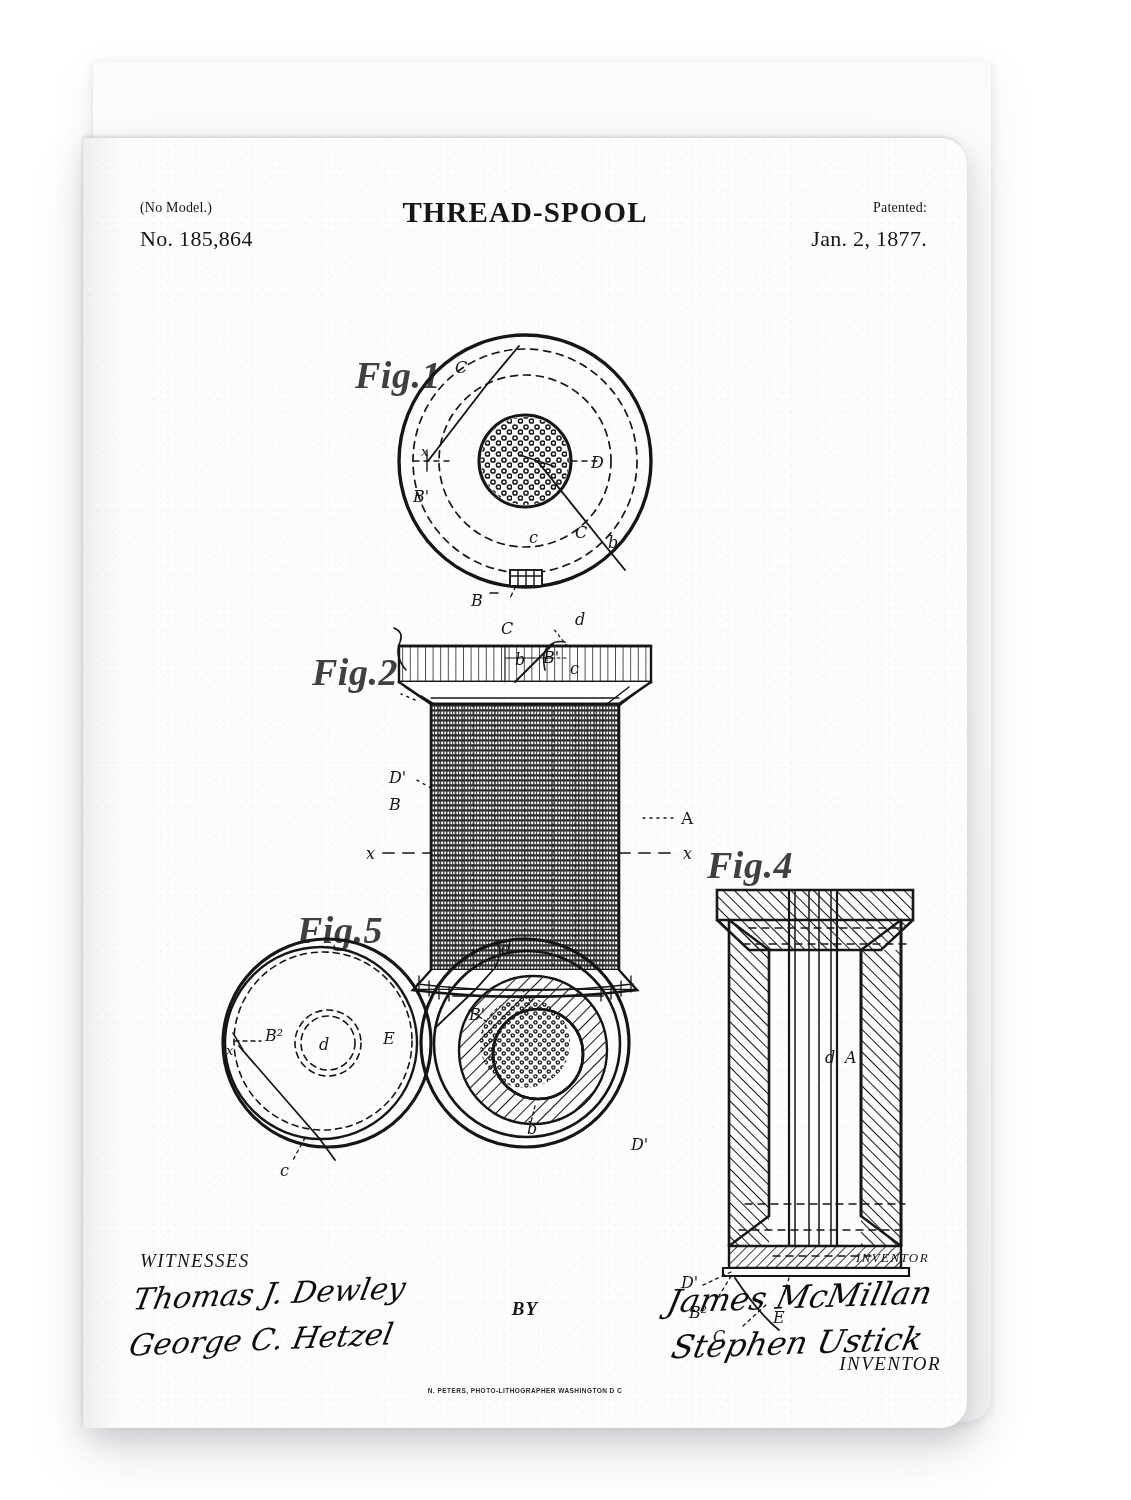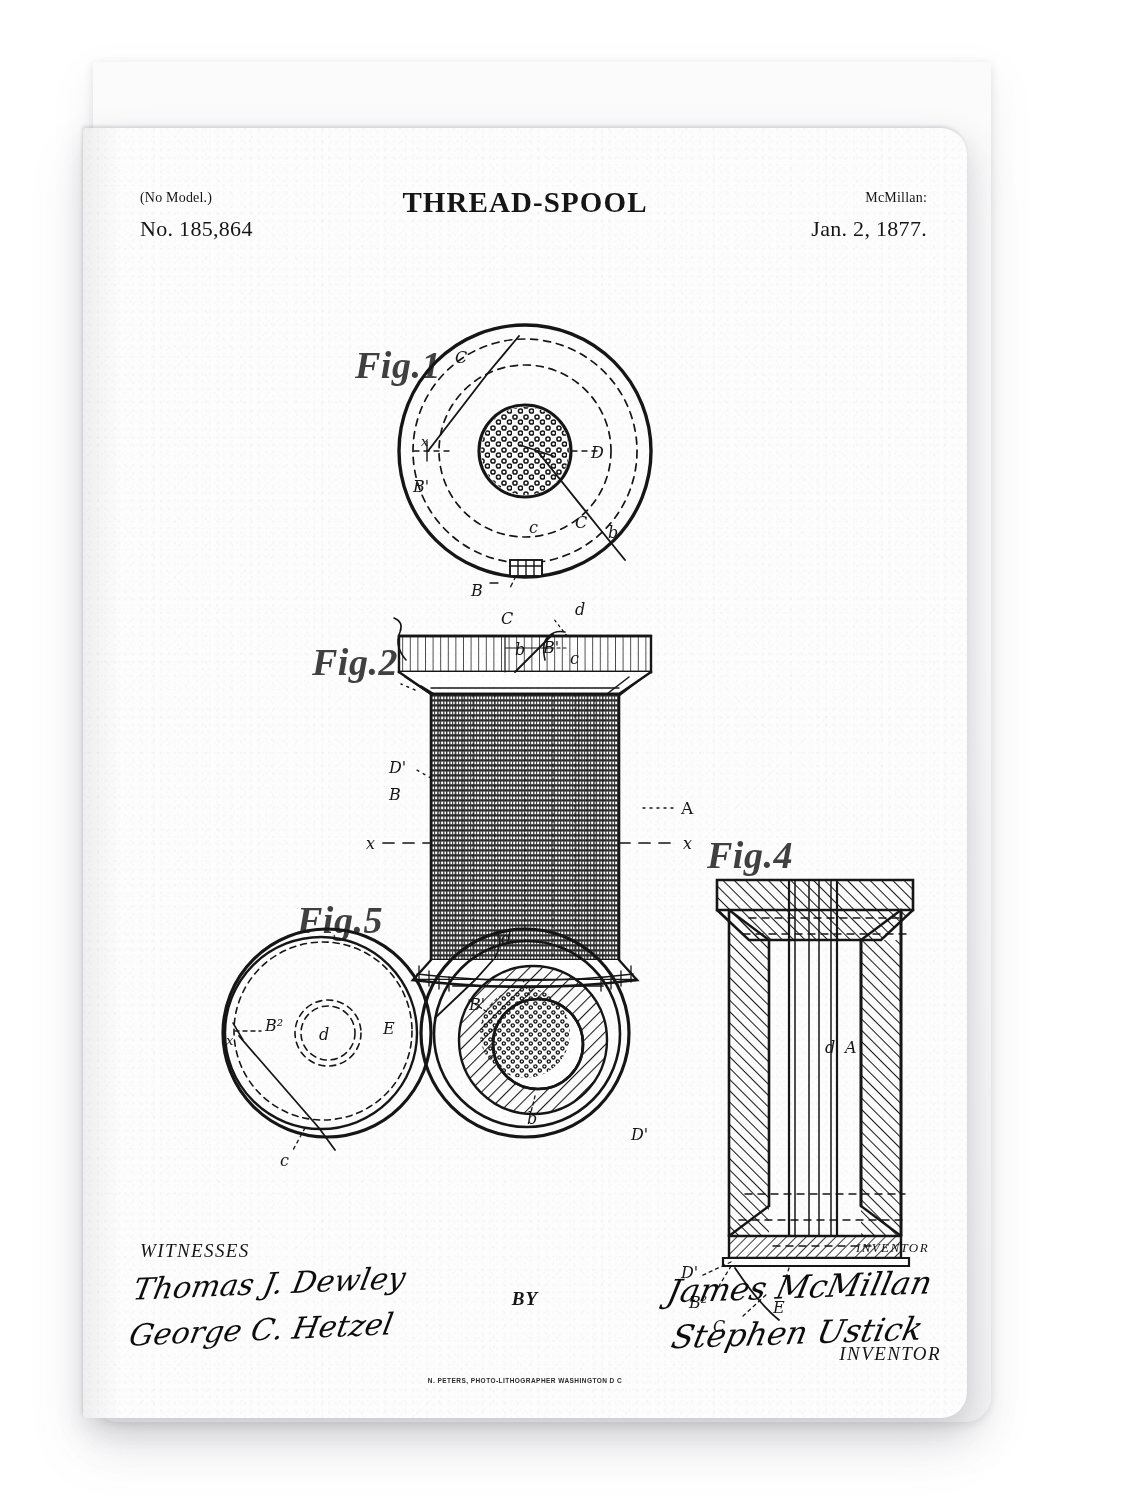--- a/index.html
+++ b/index.html
@@ -39,21 +39,21 @@
     position:absolute;
     left:0; right:0; bottom:0; height:60%;
     border-radius: 0 0 26px 26px;
     background: linear-gradient(180deg, rgba(255,255,255,0) 0%, rgba(238,238,241,0.55) 100%);
   }
 
   
   .card-front {
     position: absolute;
     left: 83px;
-    top: 128px;
+    top: 138px;
     width: 884px;
     height: 1290px;
     background: #fdfdfd;
     border-radius: 3px 26px 26px 3px;
     box-shadow: -1px -2px 3px rgba(140,140,148,0.28),
                 2px 10px 26px rgba(120,120,130,0.22),
                 0 28px 55px rgba(120,120,132,0.14);
     overflow: hidden;
   }
   
@@ -158,21 +158,21 @@
 
       <div class="hdr">
         <div class="hdr-left">
           <div class="no-model">(No Model.)</div>
           <div class="patent-no">No. 185,864</div>
         </div>
         <div class="hdr-mid">
           <div class="doc-title">THREAD-SPOOL</div>
         </div>
         <div class="hdr-right">
-          <div class="patented">McMillan:</div>
+          <div class="patented">Patented:</div>
           <div class="pat-date">Jan. 2, 1877.</div>
         </div>
       </div>
 
       <div class="figlabel" style="left:272px; top:215px;">Fig.1</div>
       <div class="figlabel" style="left:229px; top:512px;">Fig.2</div>
       <div class="figlabel" style="left:413px; top:770px;">Fig.3</div>
       <div class="figlabel" style="left:624px; top:705px;">Fig.4</div>
       <div class="figlabel" style="left:194px; top:770px;margin-left:20px;">Fig.5</div>
 

